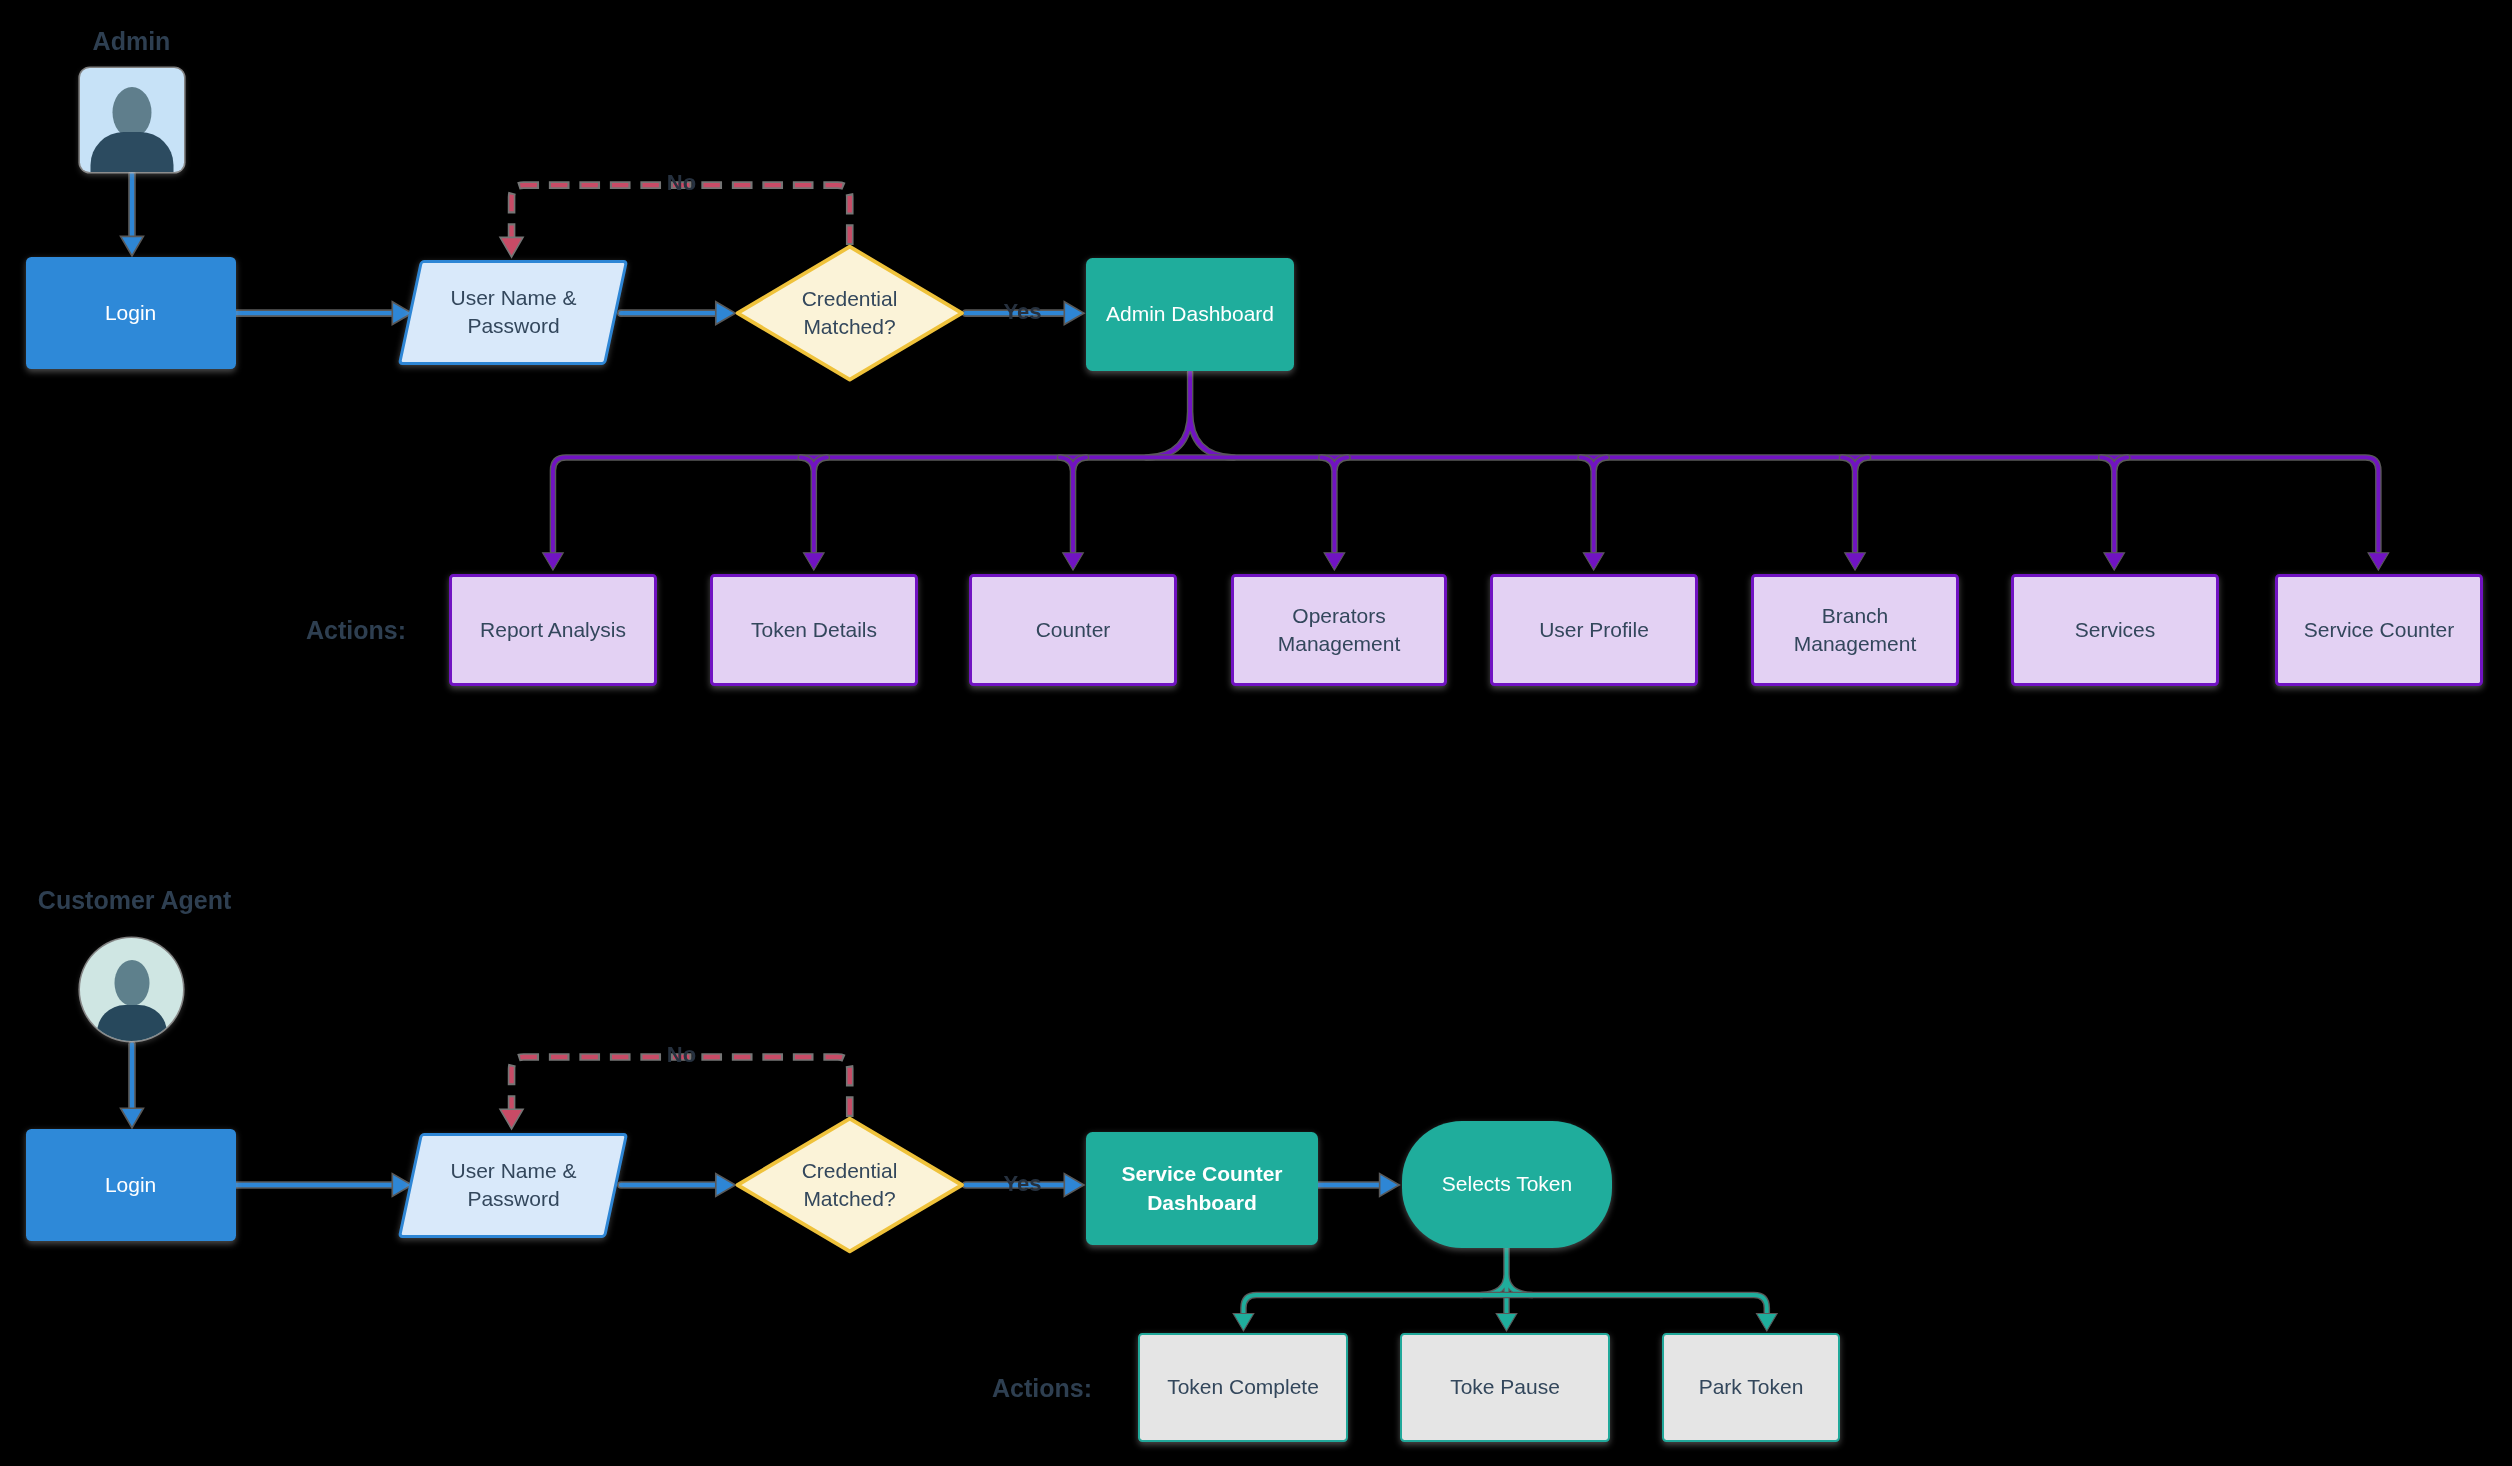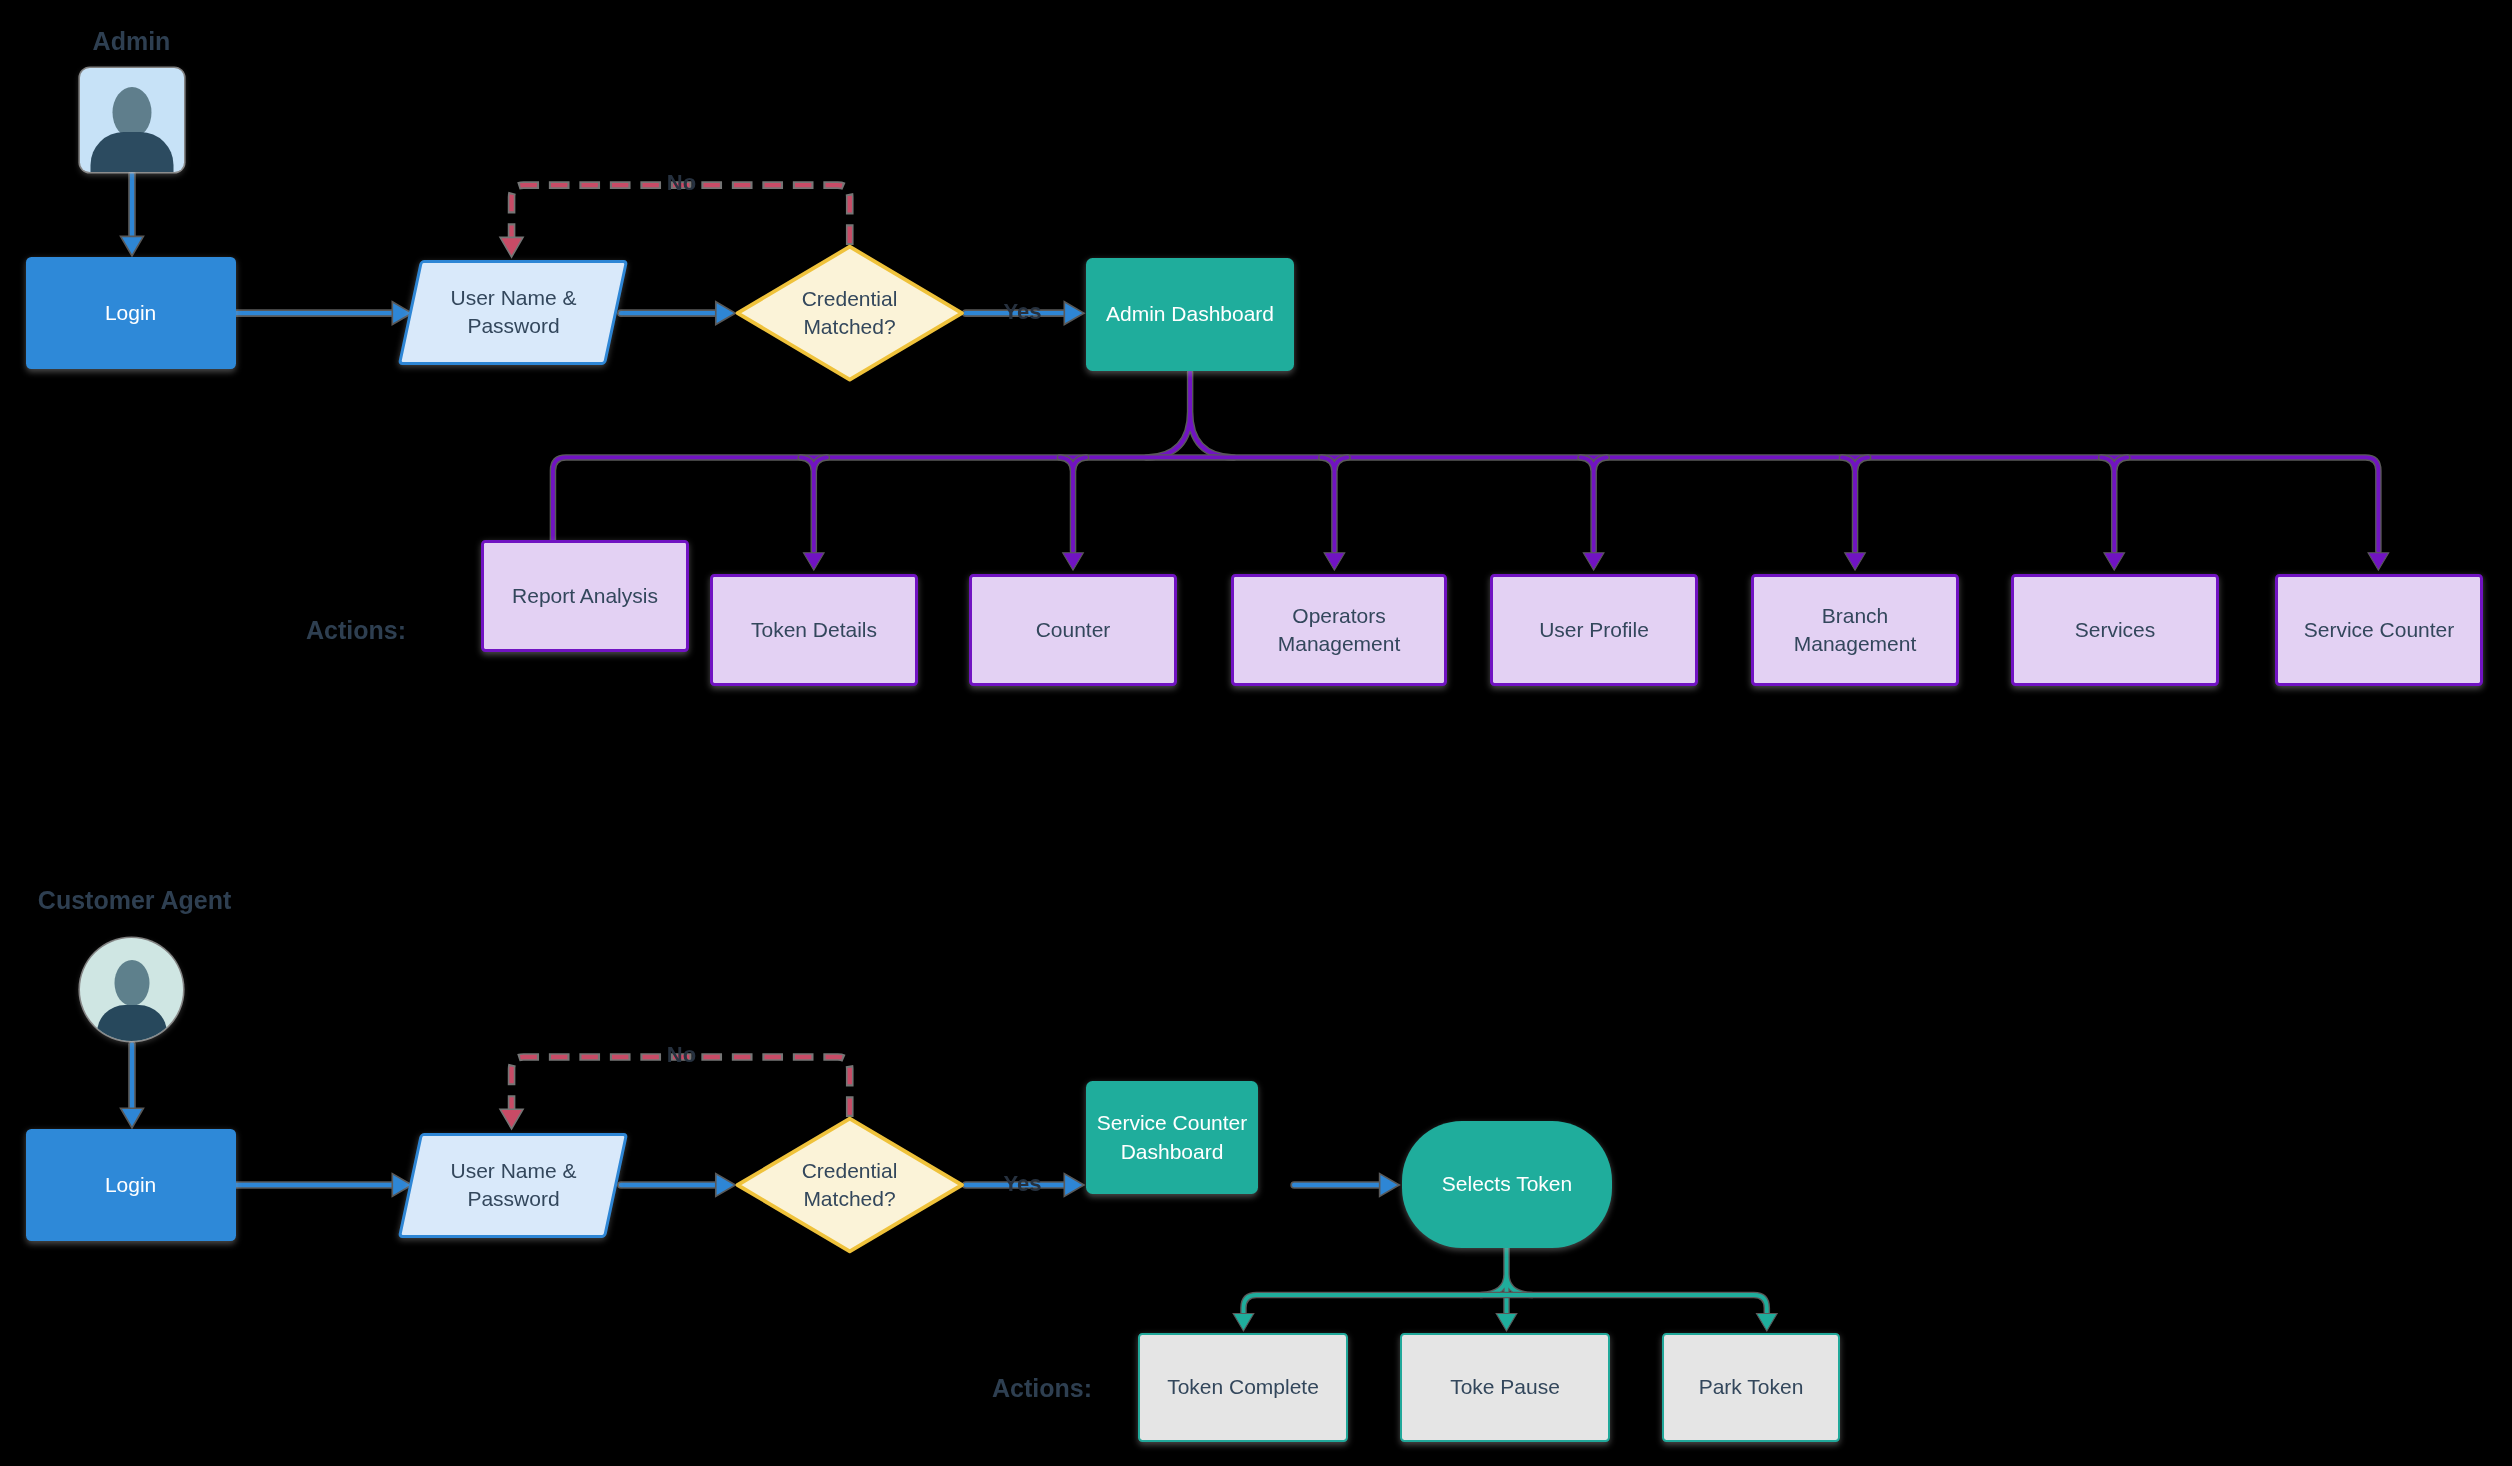--- a/index.html
+++ b/index.html
@@ -180,21 +180,21 @@
 
   <div class="dtext" style="left:768px;top:275px;width:163px;height:76px;">Credential Matched?</div>
 
   <div class="yn" style="left:979px;top:299px;width:87px;">Yes</div>
   <div class="yn" style="left:638px;top:170px;width:87px;">No</div>
 
   <div class="node teal-node" style="left:1086px;top:258px;width:208px;height:113px;">Admin Dashboard</div>
 
   <div class="sec-label" style="left:245px;top:616px;width:161px;text-align:right;">Actions:</div>
 
-  <div class="node purple-box" style="left:449px;top:540px;width:208px;height:112px;margin-left:32px;">
+  <div class="node purple-box" style="left:449px;top:574px;width:208px;height:112px;">
     <span class="w300">Report Analysis</span>
     </div>
   <div class="node purple-box" style="left:710px;top:574px;width:208px;height:112px;">
     <span class="w300">Token Details</span>
     </div>
   <div class="node purple-box" style="left:969px;top:574px;width:208px;height:112px;">
     <span class="w300">Counter</span>
     </div>
   <div class="node purple-box" style="left:1231px;top:574px;width:216px;height:112px;">
     <span class="w300">Operators Management</span>
@@ -223,21 +223,21 @@
 
   <div class="para" style="left:409px;top:1133px;width:208px;height:105px;">
     <span>User Name &amp; Password</span>
   </div>
 
   <div class="dtext" style="left:768px;top:1147px;width:163px;height:76px;">Credential Matched?</div>
 
   <div class="yn" style="left:979px;top:1171px;width:87px;">Yes</div>
   <div class="yn" style="left:638px;top:1042px;width:87px;">No</div>
 
-  <div class="node teal-node" style="left:1086px;top:1081px;width:172px;height:113px;">
+  <div class="node teal-node" style="left:1086px;top:1132px;width:232px;height:113px;font-weight:bold;">
     <span class="w320">Service Counter Dashboard</span>
     </div>
 
   <div class="node teal-node stadium" style="left:1402px;top:1121px;width:210px;height:127px;">Selects Token</div>
 
   <div class="sec-label" style="left:929px;top:1374px;width:163px;text-align:right;">Actions:</div>
 
   <div class="node tealLight-box" style="left:1138px;top:1333px;width:210px;height:109px;">
     <span class="w300">Token Complete</span>
     </div>

